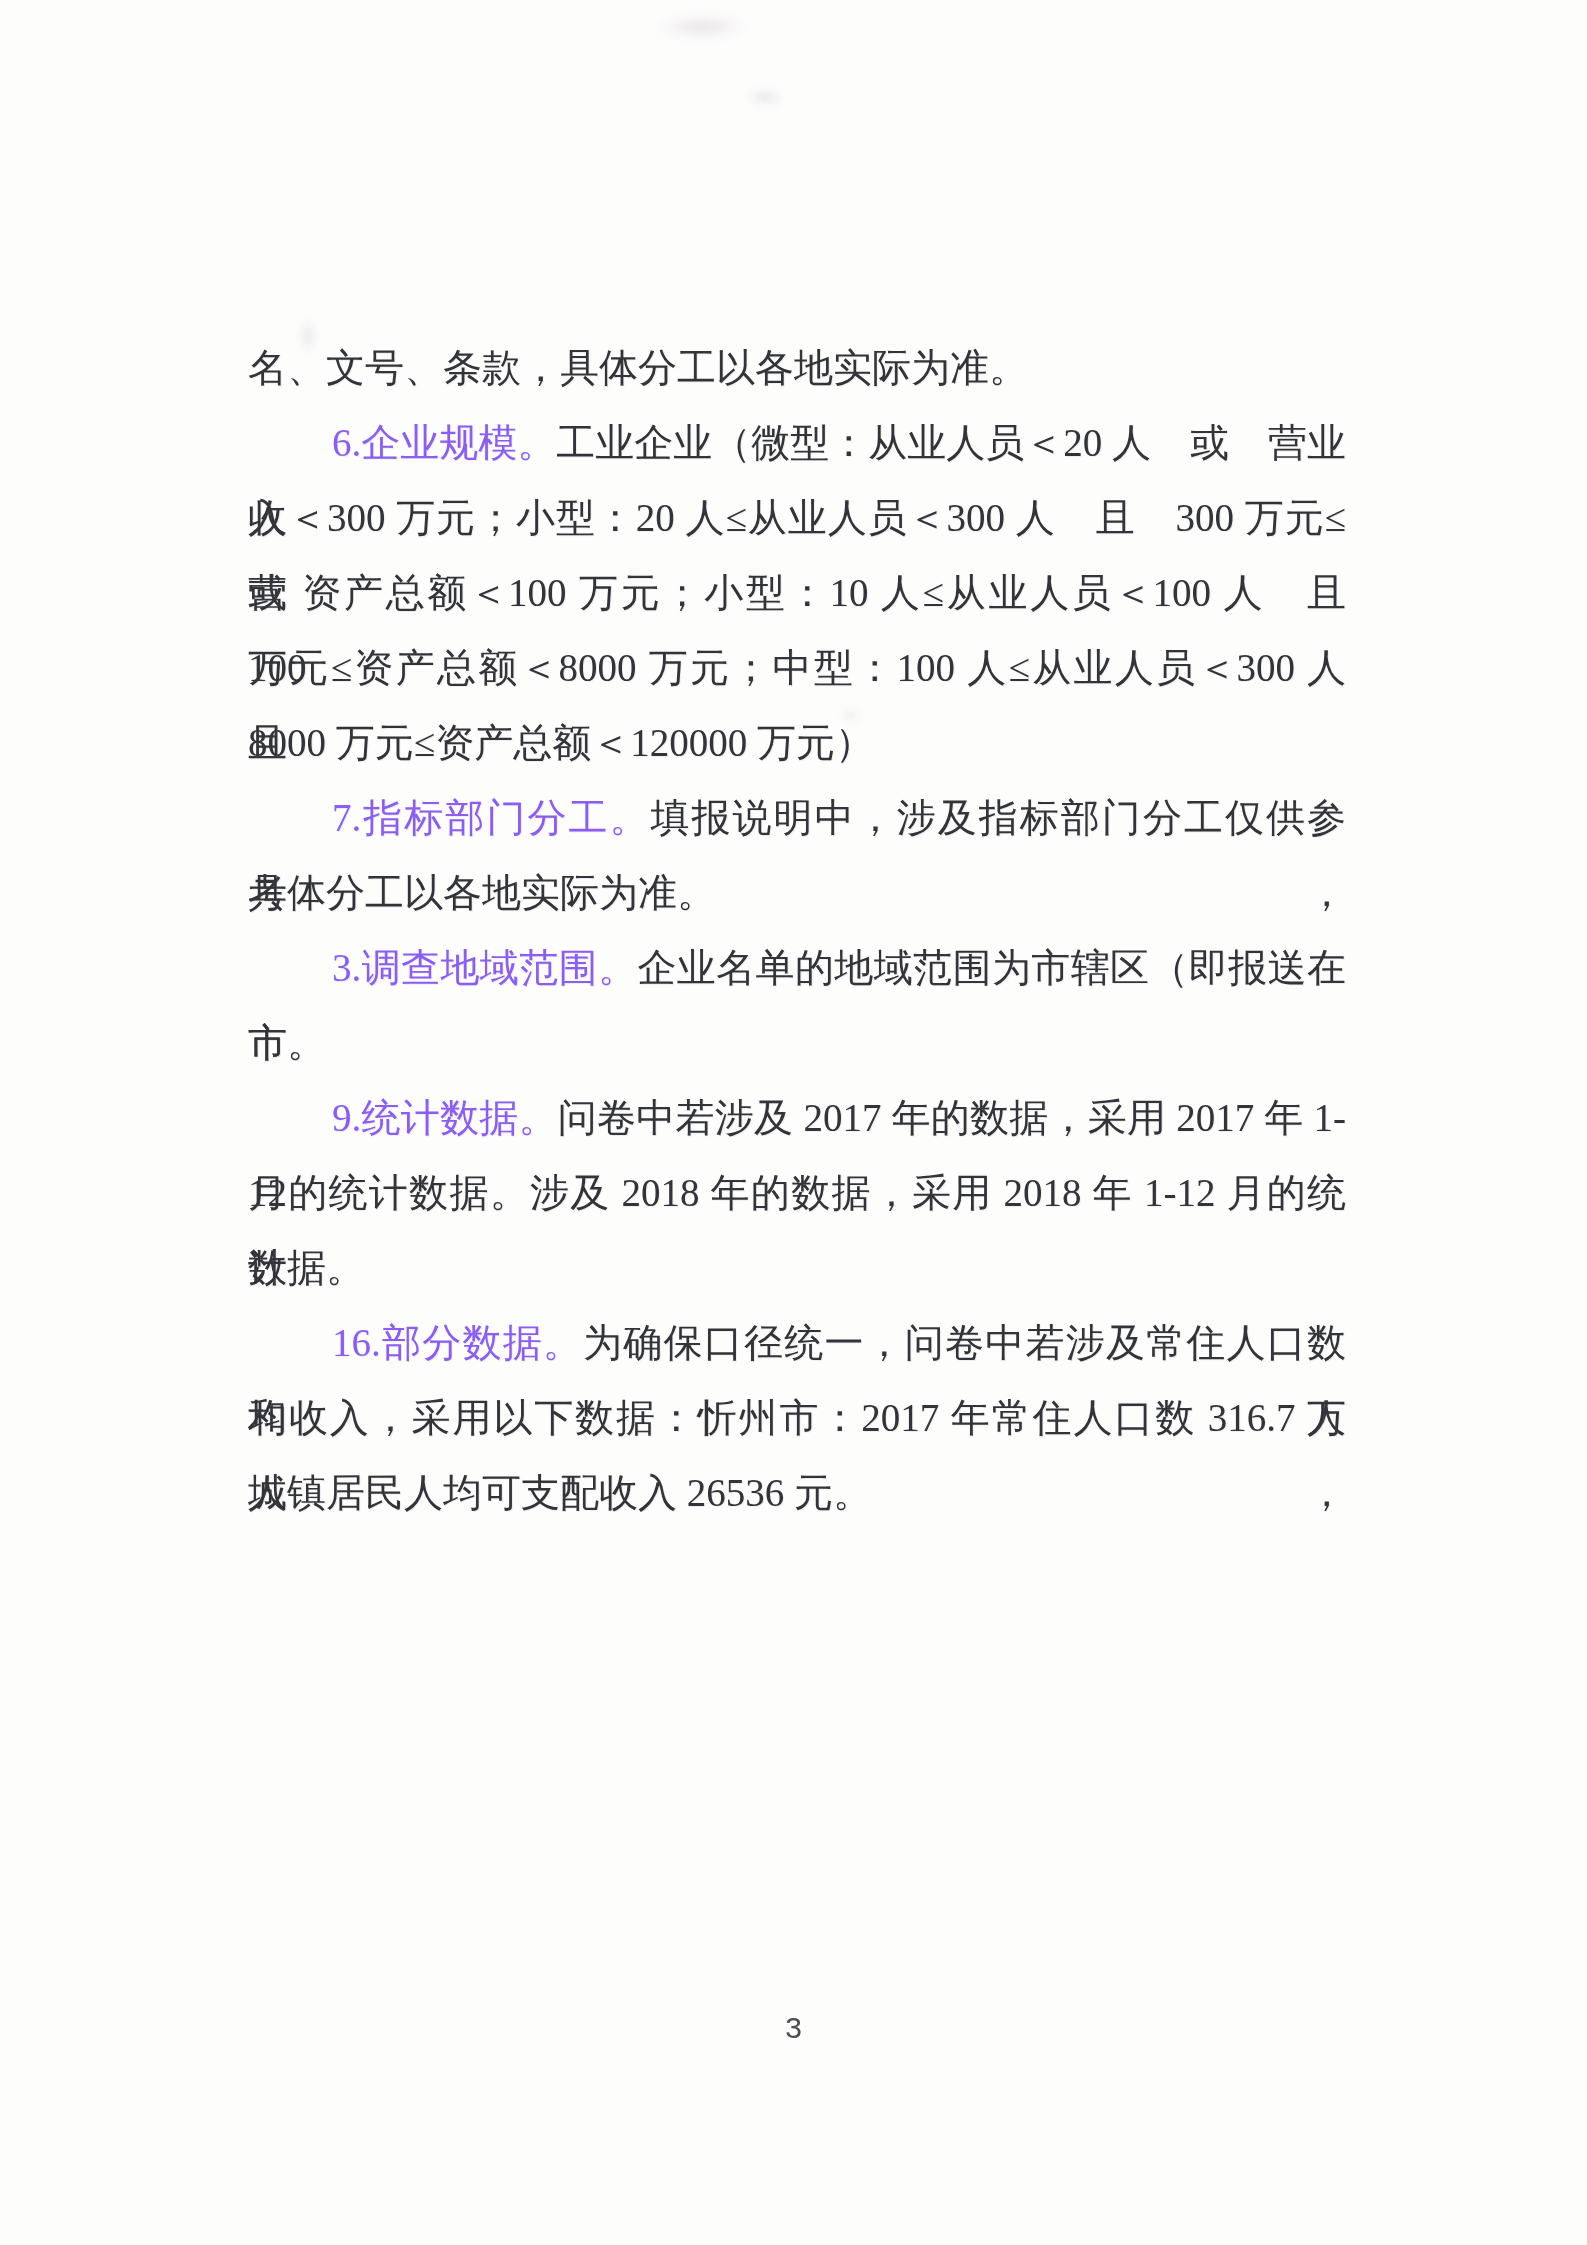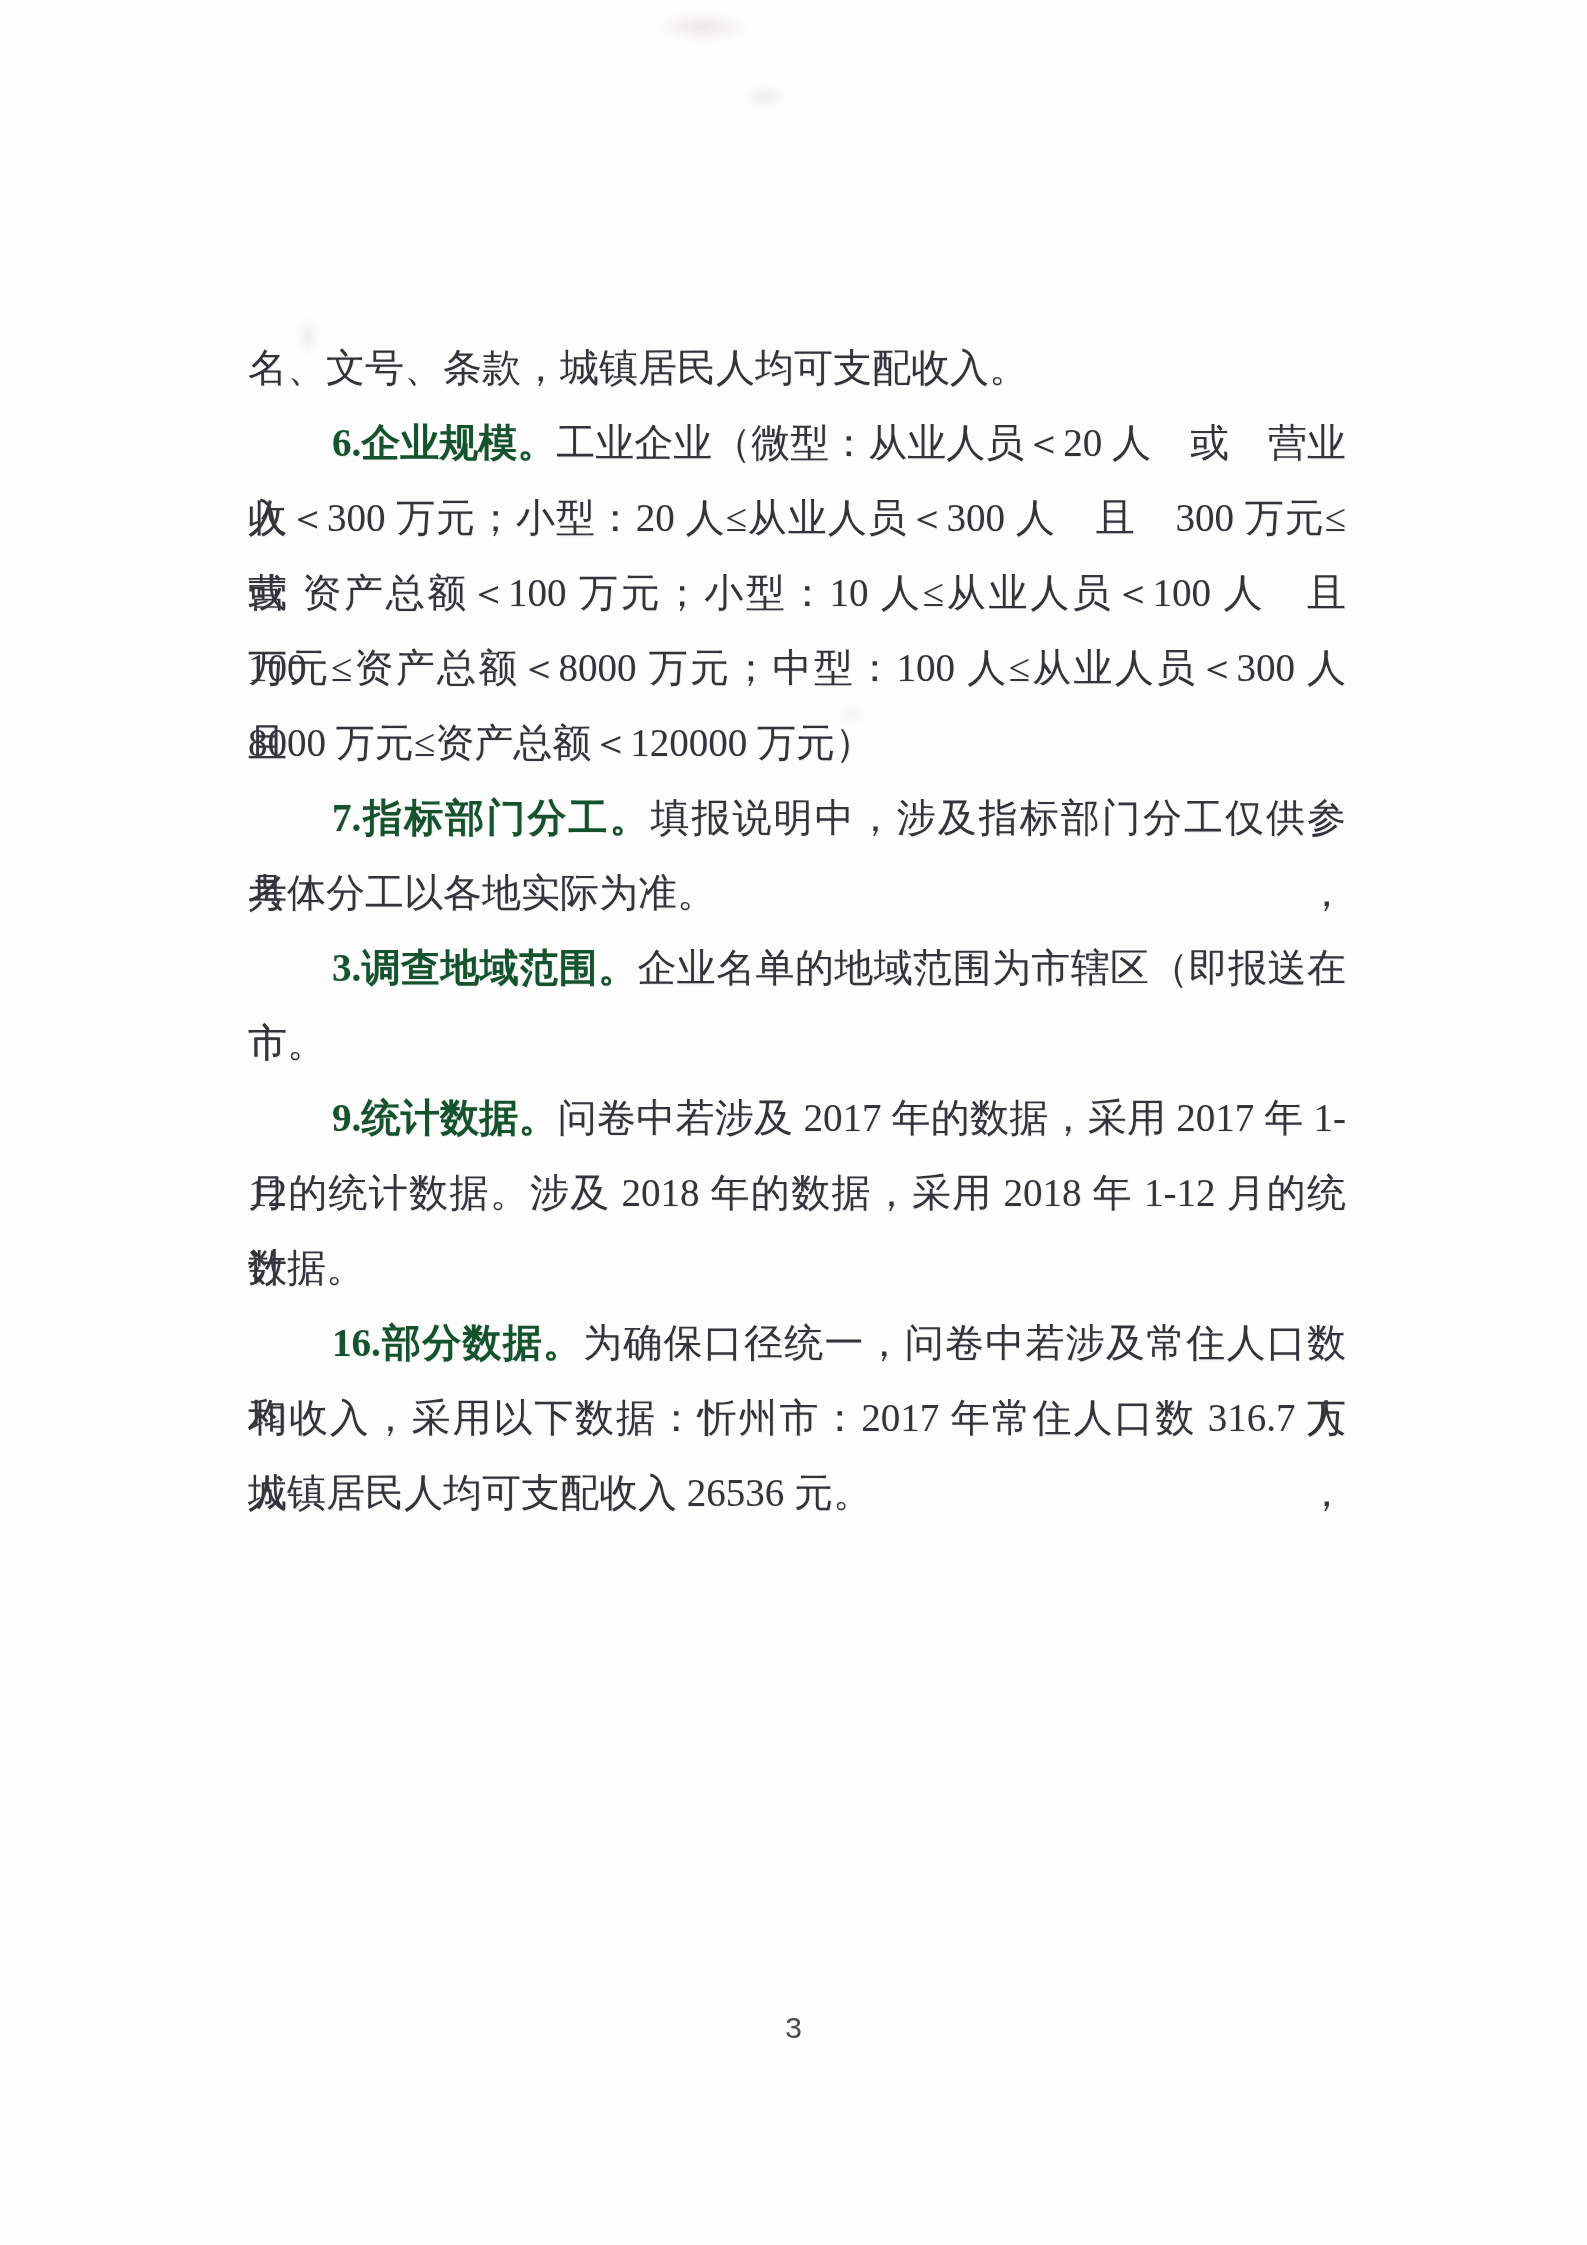--- a/index.html
+++ b/index.html
@@ -31,22 +31,22 @@
   }
   .line.fill {
     text-align: justify;
     text-align-last: justify;
     text-justify: inter-character;
   }
   .line.indent {
     text-indent: 84px;
   }
   .hd {
-    font-weight: 700;
-    color: #14532d;
+    font-weight: 400;
+    color: #8b5cf6;
   }
   .page-number {
     position: absolute;
     left: 0;
     right: 0;
     top: 2008px;
     text-align: center;
     font-size: 30px;
     line-height: 40px;
     color: #4a4a50;
@@ -72,21 +72,21 @@
 
 <div class="page">
 
   <div class="smudge s1"></div>
   <div class="smudge s2"></div>
   <div class="smudge s3"></div>
   <div class="smudge s4"></div>
 
   <main class="content">
 
-    <div class="line"><span>名、文号、条款，城镇居民人均可支配收入。</span></div>
+    <div class="line"><span>名、文号、条款，具体分工以各地实际为准。</span></div>
 
     <div class="line fill indent"><span class="hd">6.企业规模。</span><span>工业企业（微型：从业人员＜20 人　或　营业收</span></div>
     <div class="line fill"><span>入＜300 万元；小型：20 人≤从业人员＜300 人　且　300 万元≤营</span></div>
     <div class="line fill"><span>或 资产总额＜100 万元；小型：10 人≤从业人员＜100 人　且　100</span></div>
     <div class="line fill"><span>万元≤资产总额＜8000 万元；中型：100 人≤从业人员＜300 人　且</span></div>
     <div class="line"><span>8000 万元≤资产总额＜120000 万元）</span></div>
 
     <div class="line fill indent"><span class="hd">7.指标部门分工。</span><span>填报说明中，涉及指标部门分工仅供参考，</span></div>
     <div class="line"><span>具体分工以各地实际为准。</span></div>
 

